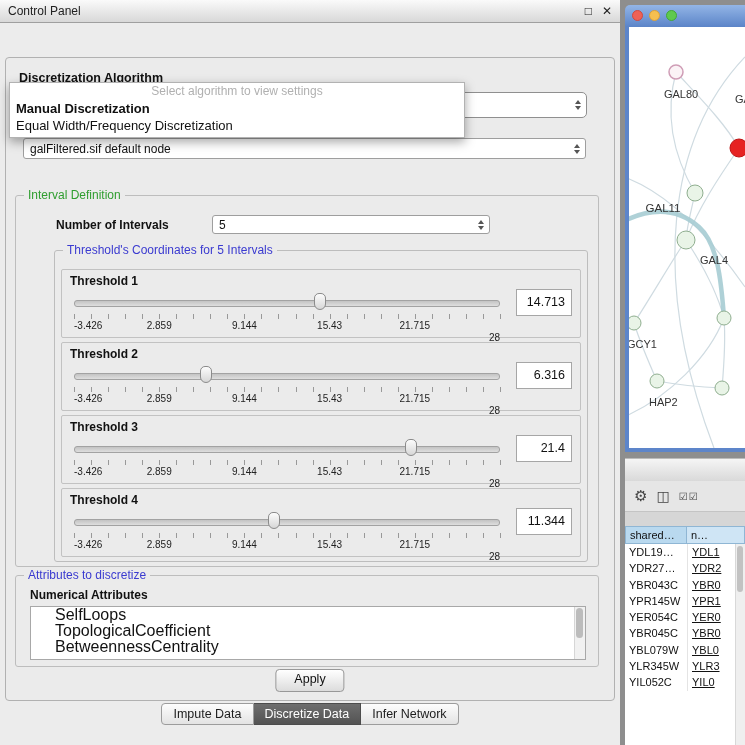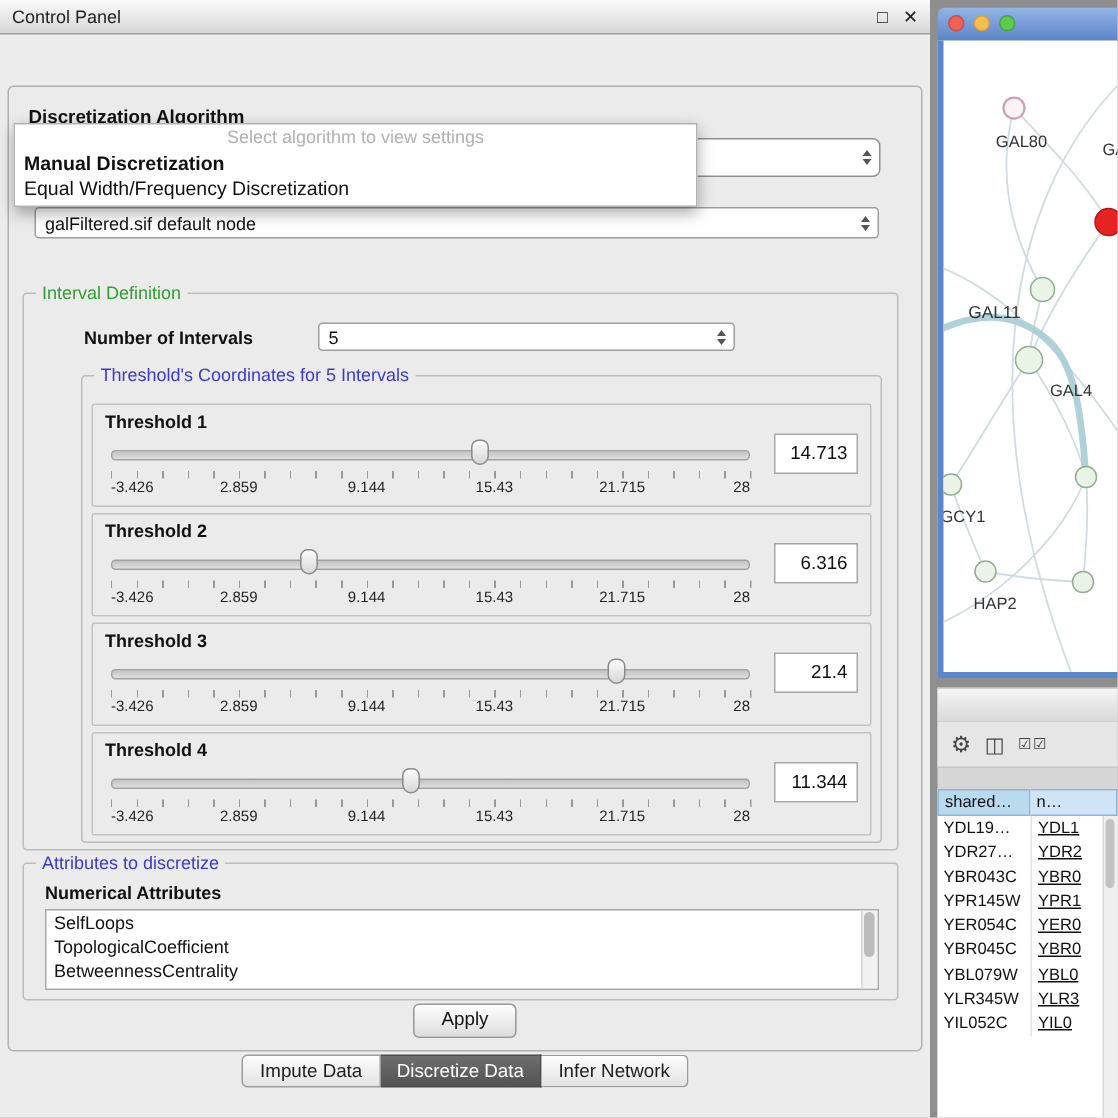--- a/index.html
+++ b/index.html
@@ -62,29 +62,29 @@
   .thumb{position:absolute;top:1px;width:12px;height:17px;transform:translateX(-50%);
        background:linear-gradient(#fcfcfc,#d7d7d7);border:1px solid #8b8b8b;
        border-radius:5px 5px 6px 6px;box-sizing:border-box;}
   .ruler{position:absolute;left:12px;top:44px;width:426px;height:5px;
        background-image:repeating-linear-gradient(to right,#999 0,#999 1px,transparent 1px,transparent 17.04px);
        border-right:1px solid #999;}
   .ticks{position:absolute;left:12px;top:50px;width:426px;height:12px;font-size:10px;color:#222;}
   .tick{position:absolute;transform:translateX(-50%);white-space:nowrap;}
   .tick.s0{left:0;transform:none;}
   .tick.s1{left:20%;} .tick.s2{left:40%;} .tick.s3{left:60%;} .tick.s4{left:80%;}
-  .tick.s5{left:100%;transform:translateX(-100%);}
+  .tick.s5{left:100%;transform:translateX(-100%);margin-top:12px;}
   .t-value{position:absolute;right:8px;top:19px;width:56px;height:27px;box-sizing:border-box;
        background:#fff;border:1px solid #a6a6a6;font-size:12.5px;line-height:25px;
        text-align:right;padding-right:6px;}
 
   .attr-sub{position:absolute;left:14px;top:12px;font-weight:bold;font-size:12px;}
   .listbox{position:absolute;left:14px;top:30px;width:556px;height:54px;background:#fff;
        border:1px solid #a8a8a8;box-sizing:border-box;overflow:hidden;}
-  .list-item{height:16px;line-height:16px;padding-left:5px;font-size:12px;cursor:default;}
+  .list-item{height:16px;line-height:16px;padding-left:24px;font-size:16px;cursor:default;}
   .list-scroll{position:absolute;right:0;top:0;bottom:0;width:10px;background:#f1f1f1;border-left:1px solid #d6d6d6;}
   .list-scroll .sthumb{position:absolute;top:1px;left:1px;width:7px;height:30px;background:#bcbcbc;border-radius:4px;}
 
   .apply-btn{position:absolute;left:50%;transform:translateX(-50%);top:611px;height:21px;
        padding:0 18px;background:linear-gradient(#ffffff,#dcdcdc);border:1px solid #989898;
        border-radius:4px;font-size:12.5px;line-height:19px;cursor:default;}
 
   
   .net-window{position:absolute;left:625px;top:5px;width:120px;height:447px;}
   .nw-titlebar{position:absolute;left:0;top:0;right:0;height:22px;

